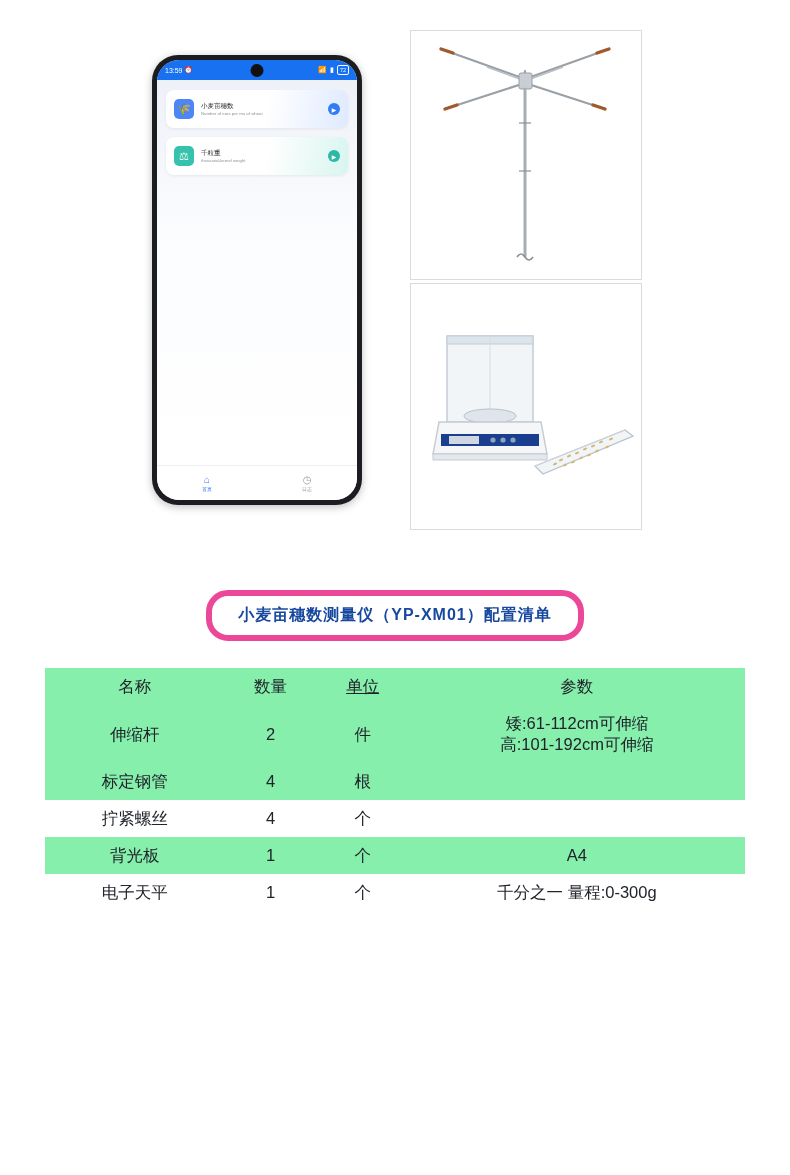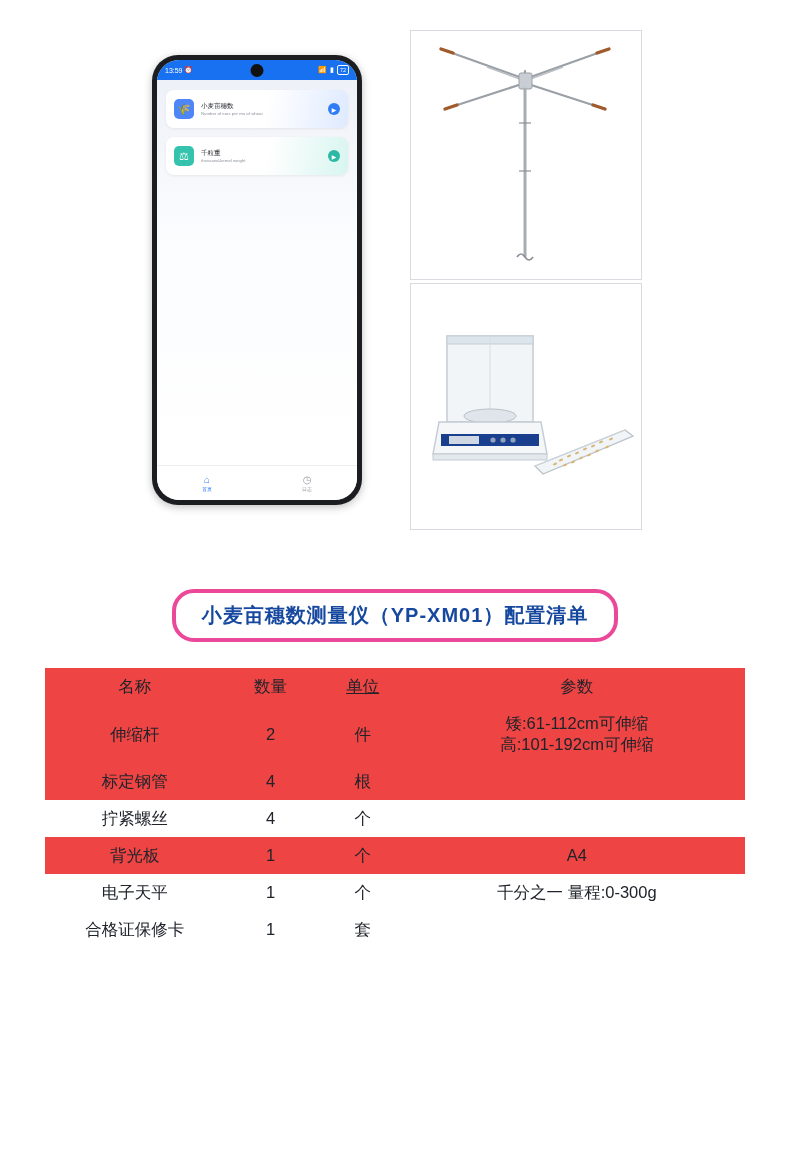--- a/index.html
+++ b/index.html
@@ -187,24 +187,24 @@
     position: absolute;
     left: 0;
     top: 585px;
     width: 790px;
     height: 60px;
     display: flex;
     align-items: center;
     justify-content: center;
   }
   .banner {
-    border: 4px solid #ec4899;
+    border: 6px solid #ec4899;
     border-radius: 22px;
     padding: 9px 26px;
-    font-size: 20px;
+    font-size: 16px;
     font-weight: bold;
     color: #16489f;
     letter-spacing: 1px;
     white-space: nowrap;
     background: #ffffff;
   }
 
   
   .table-zone {
     position: absolute;
@@ -217,21 +217,21 @@
     border-collapse: collapse;
     font-size: 16.5px;
     color: #20242a;
   }
   table.spec td, table.spec th {
     text-align: center;
     font-weight: normal;
     padding: 8px 2px;
     line-height: 21px;
   }
-  table.spec tr.alt { background: #ef4444; }
+  table.spec tr.alt { background: #86efac; }
   .col-name  { width: 180px; }
   .col-qty   { width: 90px; }
   .col-unit  { width: 90px; text-decoration: underline; }
   .col-param { width: 340px; }
   .param-two { line-height: 21px; }
 </style>
 </head>
 <body>
 
 <div class="hero">
@@ -404,21 +404,15 @@
         <td>1</td>
         <td>个</td>
         <td>A4</td>
       </tr>
       <tr>
         <td>电子天平</td>
         <td>1</td>
         <td>个</td>
         <td>千分之一 量程:0-300g</td>
       </tr>
-      <tr>
-        <td>合格证保修卡</td>
-        <td>1</td>
-        <td>套</td>
-        <td></td>
-      </tr>
     </tbody>
   </table>
 </div>
 
 </body></html>

